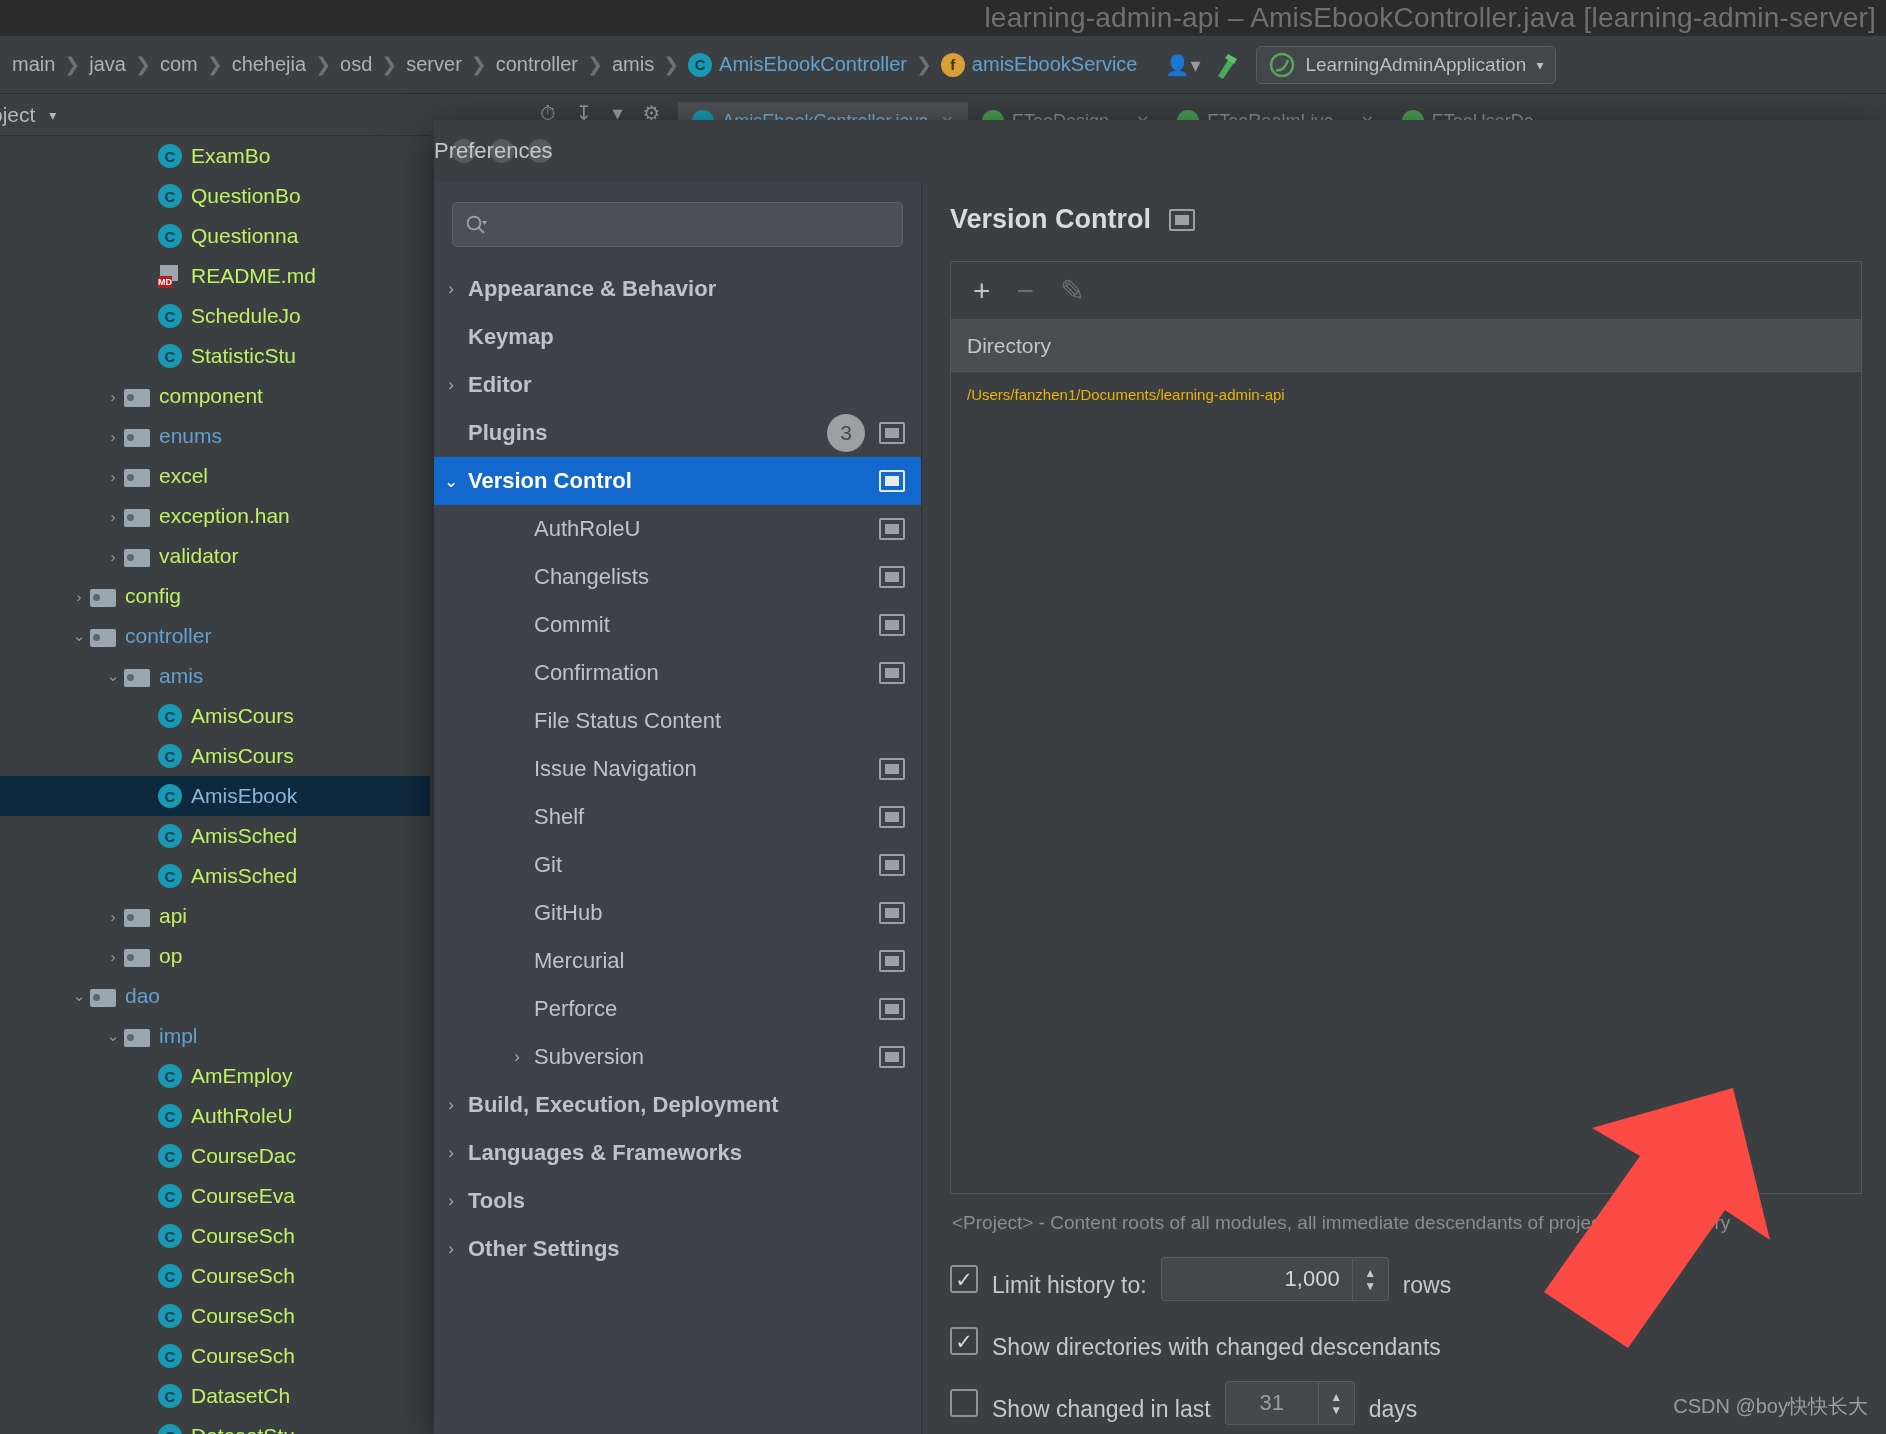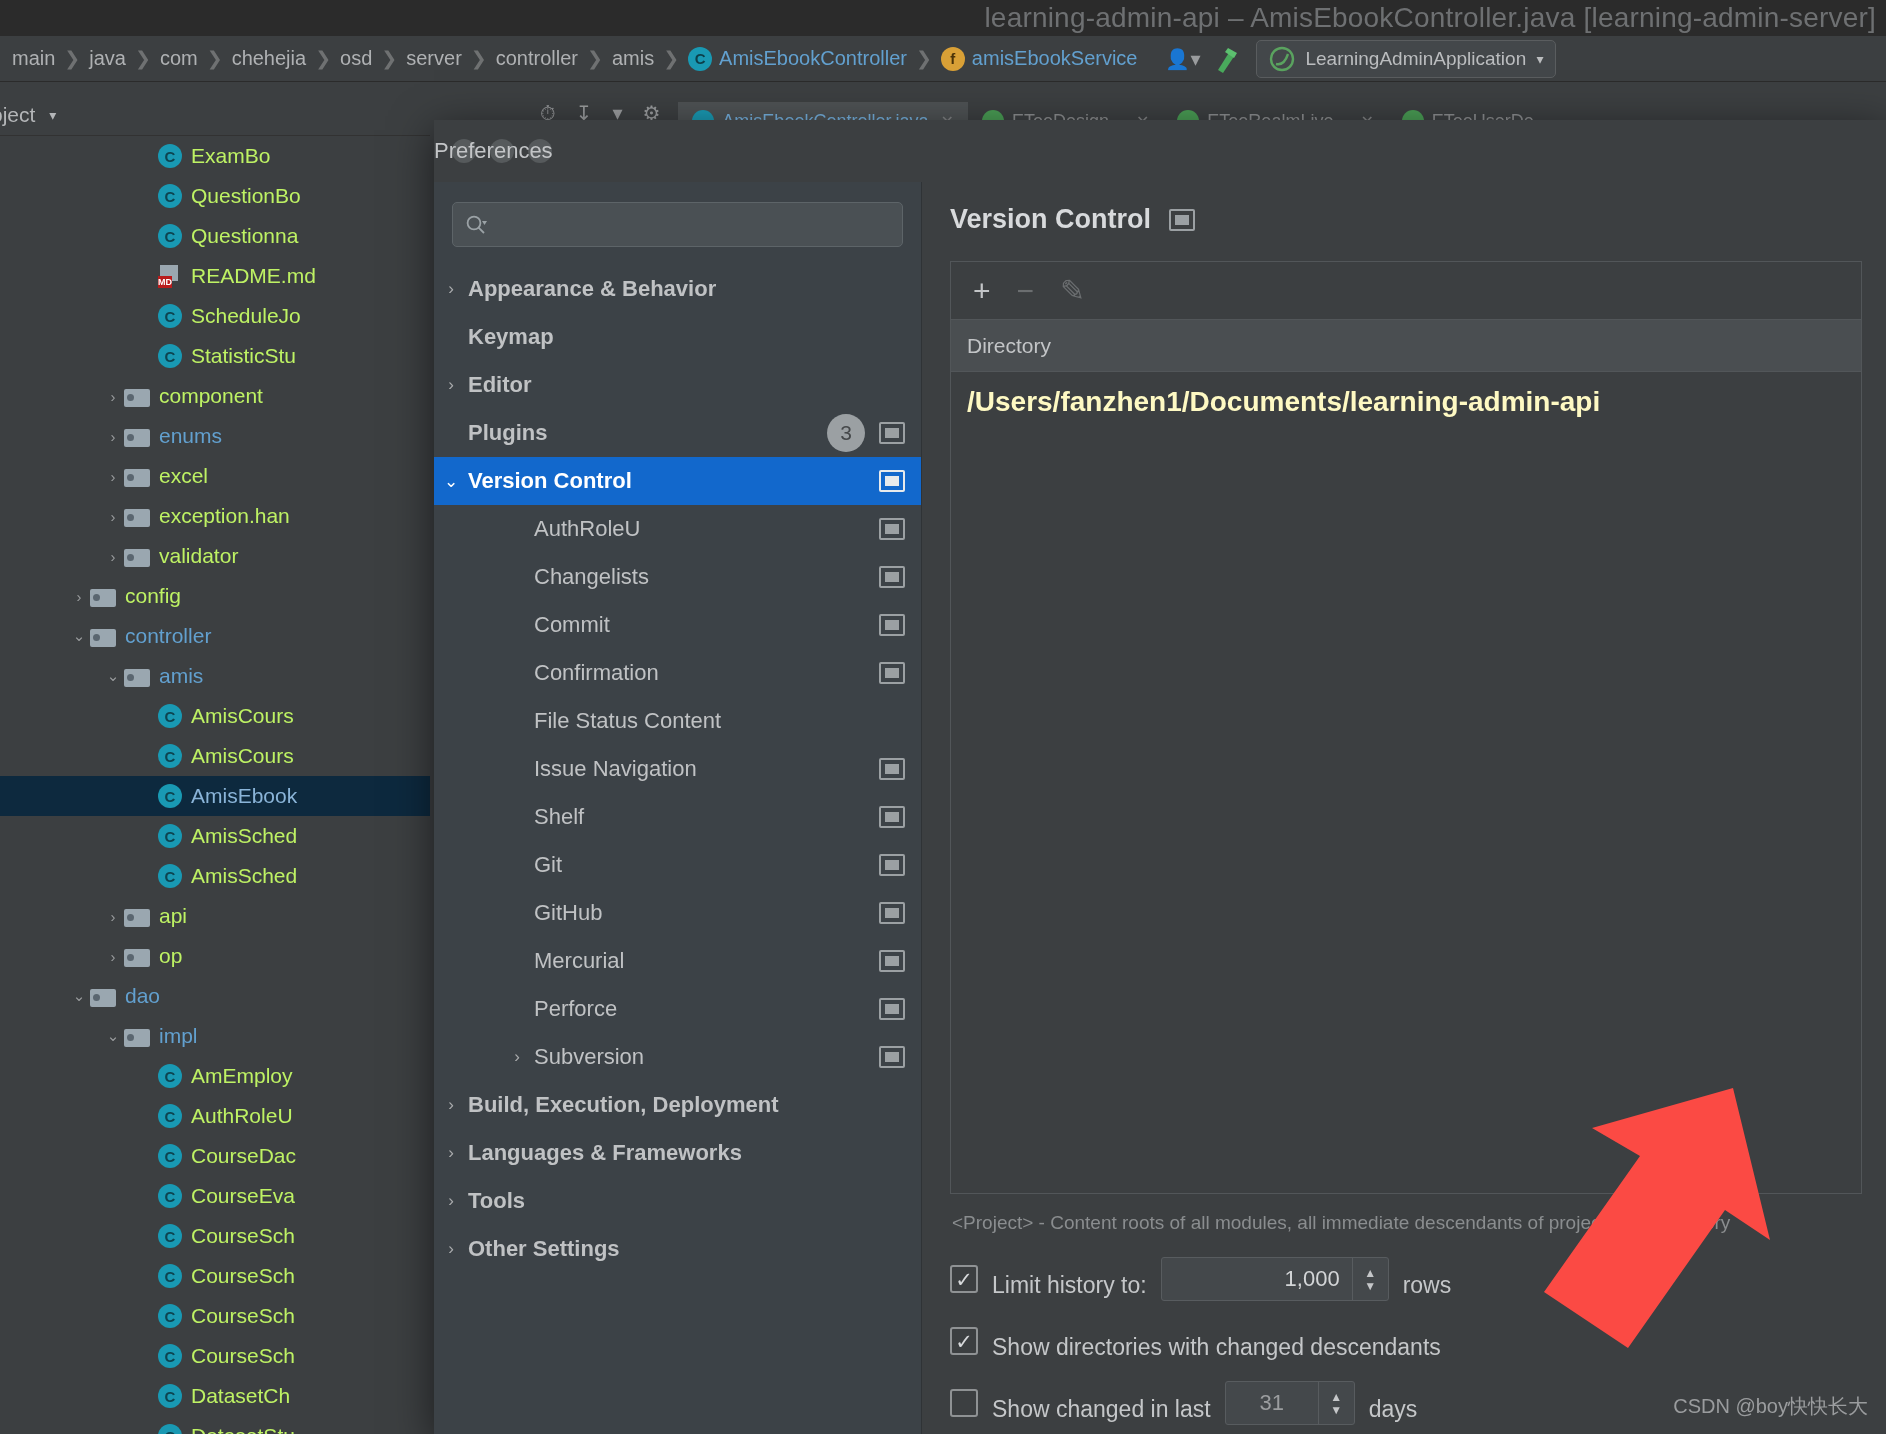--- a/index.html
+++ b/index.html
@@ -15,21 +15,21 @@
   .ide-titlebar {
     position: absolute; left: 0; top: 0; width: 1886px; height: 36px;
     background: #2b2b2b;
   }
   .ide-title {
     position: absolute; right: 10px; top: 2px;
     font-size: 28px; color: #6e7072; white-space: nowrap;
     letter-spacing: .2px;
   }
   .ide-navbar {
-    position: absolute; left: 0; top: 36px; width: 1886px; height: 46px;
+    position: absolute; left: 0; top: 36px; width: 1886px; height: 58px;
     background: #3c3f41; border-bottom: 1px solid #2b2b2b;
     display: flex; align-items: center; padding-left: 8px;
   }
   .crumb {
     font-size: 20px; color: #afb1b3; padding: 0 4px;
     display: flex; align-items: center; white-space: nowrap;
   }
   .crumb-sep { color: #6f7172; font-size: 19px; padding: 0 5px; }
   .crumb.link { color: #62a0cf; }
   .cls-badge {
@@ -193,21 +193,21 @@
   .tool-btn.dim { color: #6b6e70; }
   .dir-head {
     height: 52px; background: #4a4e51; border: 1px solid #525659; border-bottom: none;
     display: flex; align-items: center; padding: 0 16px;
     font-size: 21px; color: #c3c5c7;
   }
   .dir-list {
     flex: 1; background: #3c3f41; border: 1px solid #525659;
     padding: 14px 16px; min-height: 0;
   }
-  .dir-item { font-size: 28px; color: #fef9c3; font-weight: bold; }
+  .dir-item { font-size: 15px; color: #eab308; }
   .hint-text {
     font-size: 19px; color: #8a8d8f; padding: 18px 2px 14px 2px; white-space: nowrap;
   }
   .opt-row { display: flex; align-items: center; gap: 14px; height: 62px; }
   .cbx {
     width: 28px; height: 28px; border: 2px solid #8f9294; border-radius: 3px;
     background: #3c3f41; display: inline-flex; align-items: center; justify-content: center;
     color: #d7d9db; font-size: 21px; line-height: 1; flex: 0 0 auto;
   }
   .opt-label { font-size: 23px; color: #c5c7c9; white-space: nowrap; margin-top: 13px; }

